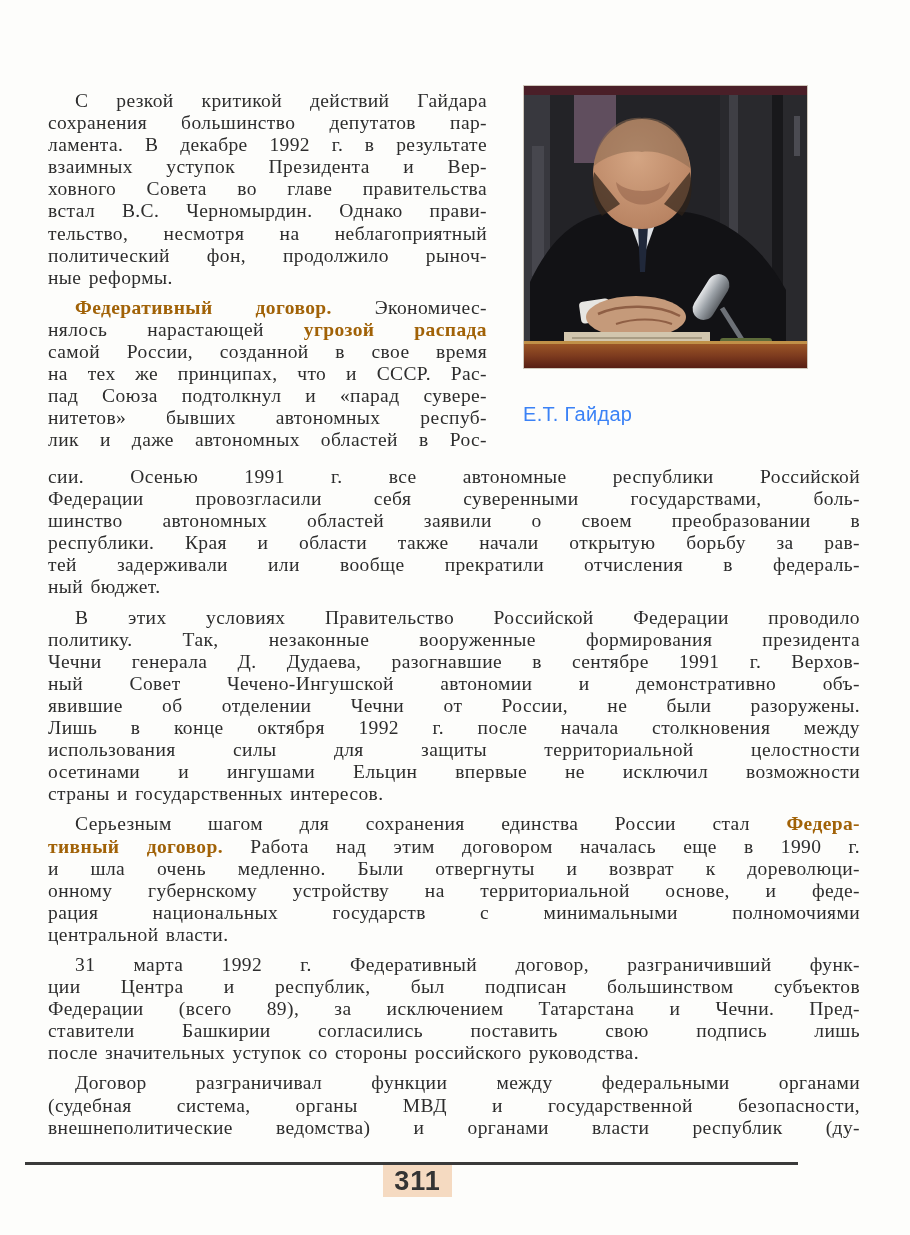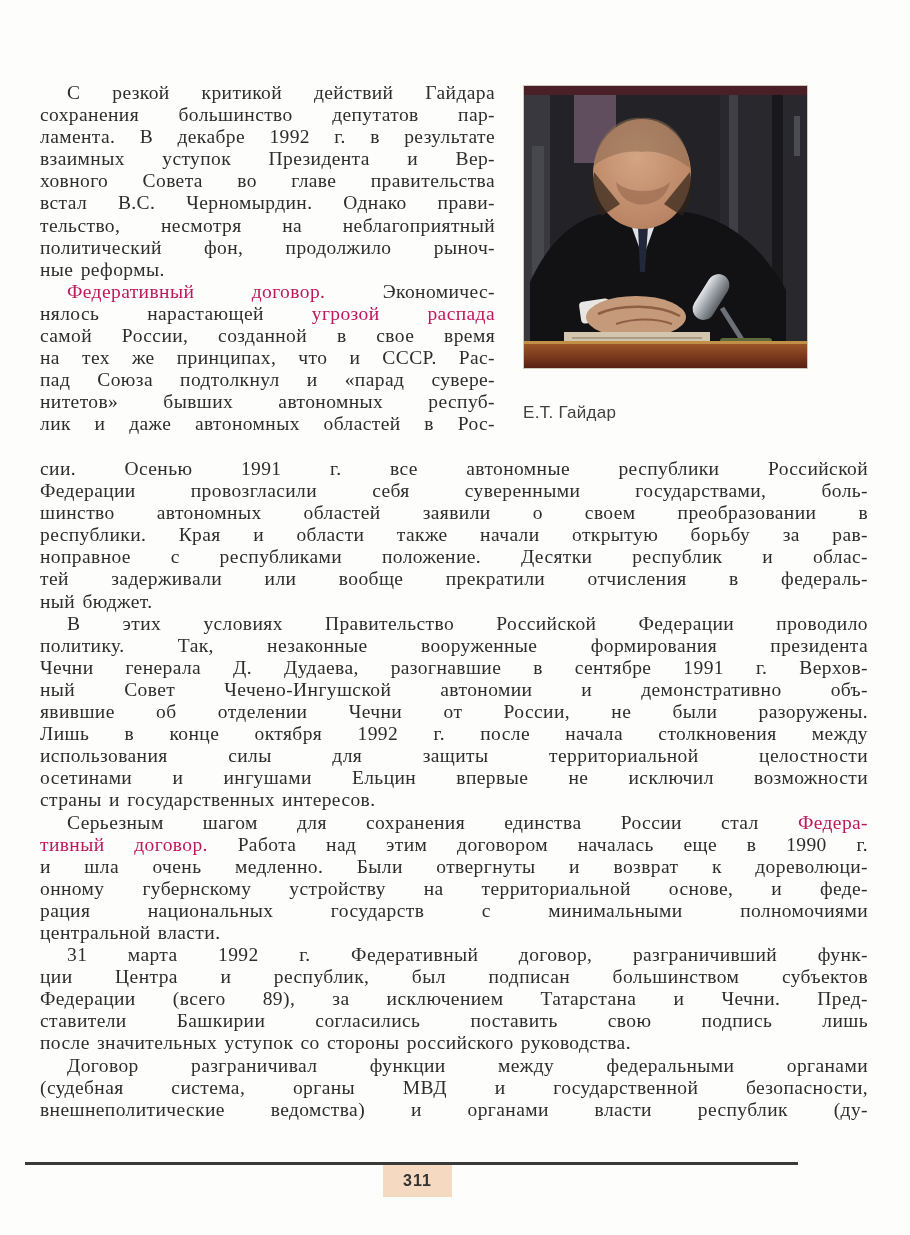--- a/index.html
+++ b/index.html
@@ -8,38 +8,38 @@
     background:#fdfdfb;overflow:hidden;
     font-family:"Liberation Serif", serif;
     color:#2d2d2d;
   }
   .page{position:absolute;inset:0;}
   
   .textstack{position:absolute;font-size:19.5px;line-height:22.1px;
     letter-spacing:0.4px;word-spacing:2px;}
   .col-left{left:40px;top:82px;width:455px;}
   .full-text{left:40px;top:458px;width:828px;}
-  .block{margin:0;}
+  .block{margin:8px;}
   .block.indent .ln:first-child{text-indent:27px;}
   .ln{text-align:justify;text-align-last:justify;white-space:normal;}
   .ln.rag{text-align-last:left;}
-  .b{font-weight:400;color:#be185d;}
+  .b{font-weight:700;color:#a16207;}
   
   .photo-fig{position:absolute;left:523px;top:85px;width:285px;}
   .photo-frame{width:285px;height:284px;border:1px solid #cfc8bc;box-sizing:border-box;
     background:#232327;overflow:hidden;}
   .photo-frame svg{display:block;}
   .caption{position:absolute;left:523px;top:403px;
-    font-family:"Liberation Sans", sans-serif;font-size:17px;color:#404040;
+    font-family:"Liberation Sans", sans-serif;font-size:20px;color:#3b82f6;
     letter-spacing:0.3px;}
   
   .rule{position:absolute;left:25px;top:1162px;width:773px;height:3px;background:#3a3a3a;}
   .page-badge{position:absolute;left:383px;top:1165px;width:69px;height:32px;
     background:#f5dac1;display:flex;align-items:center;justify-content:center;
-    font-family:"Liberation Sans", sans-serif;font-weight:700;font-size:16px;
+    font-family:"Liberation Sans", sans-serif;font-weight:700;font-size:27px;
     color:#343434;letter-spacing:1px;}
 </style>
 </head>
 <body>
 
 <div class="page">
 
   <div class="textstack col-left" id="col-left">
       <div class="block indent">
         <div class="ln"><span>С резкой критикой действий Гайдара</span></div>
@@ -126,21 +126,20 @@
 
   </figure>
   <div class="caption">Е.Т. Гайдар</div>
 
   <div class="textstack full-text" id="full-text">
       <div class="block">
         <div class="ln"><span>сии. Осенью 1991 г. все автономные республики Российской</span></div>
         <div class="ln"><span>Федерации провозгласили себя суверенными государствами, боль-</span></div>
         <div class="ln"><span>шинство автономных областей заявили о своем преобразовании в</span></div>
         <div class="ln"><span>республики. Края и области также начали открытую борьбу за рав-</span></div>
-        <div class="ln"><span>ноправное с республиками положение. Десятки республик и облас-</span></div>
         <div class="ln"><span>тей задерживали или вообще прекратили отчисления в федераль-</span></div>
         <div class="ln rag"><span>ный бюджет.</span></div>
       </div>
       <div class="block indent">
         <div class="ln"><span>В этих условиях Правительство Российской Федерации проводило</span></div>
         <div class="ln"><span>политику. Так, незаконные вооруженные формирования президента</span></div>
         <div class="ln"><span>Чечни генерала Д. Дудаева, разогнавшие в сентябре 1991 г. Верхов-</span></div>
         <div class="ln"><span>ный Совет Чечено-Ингушской автономии и демонстративно объ-</span></div>
         <div class="ln"><span>явившие об отделении Чечни от России, не были разоружены.</span></div>
         <div class="ln"><span>Лишь в конце октября 1992 г. после начала столкновения между</span></div>

